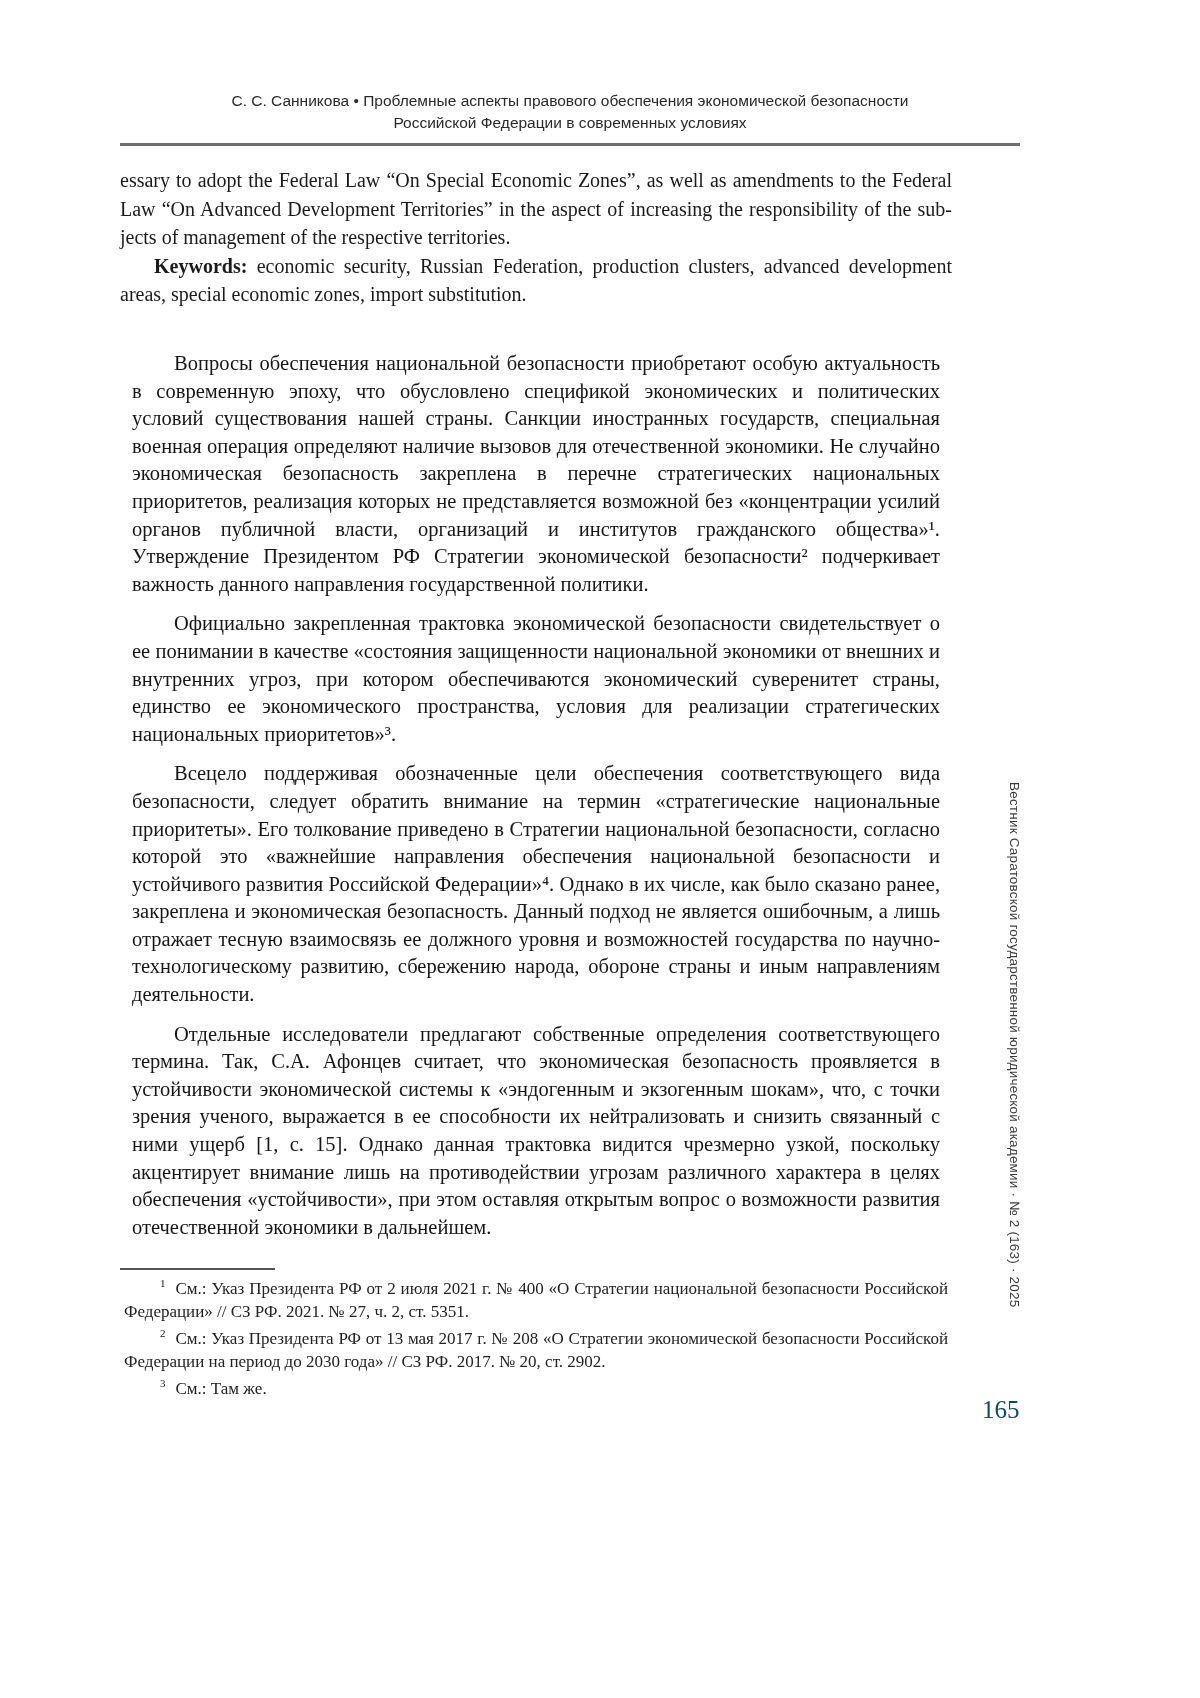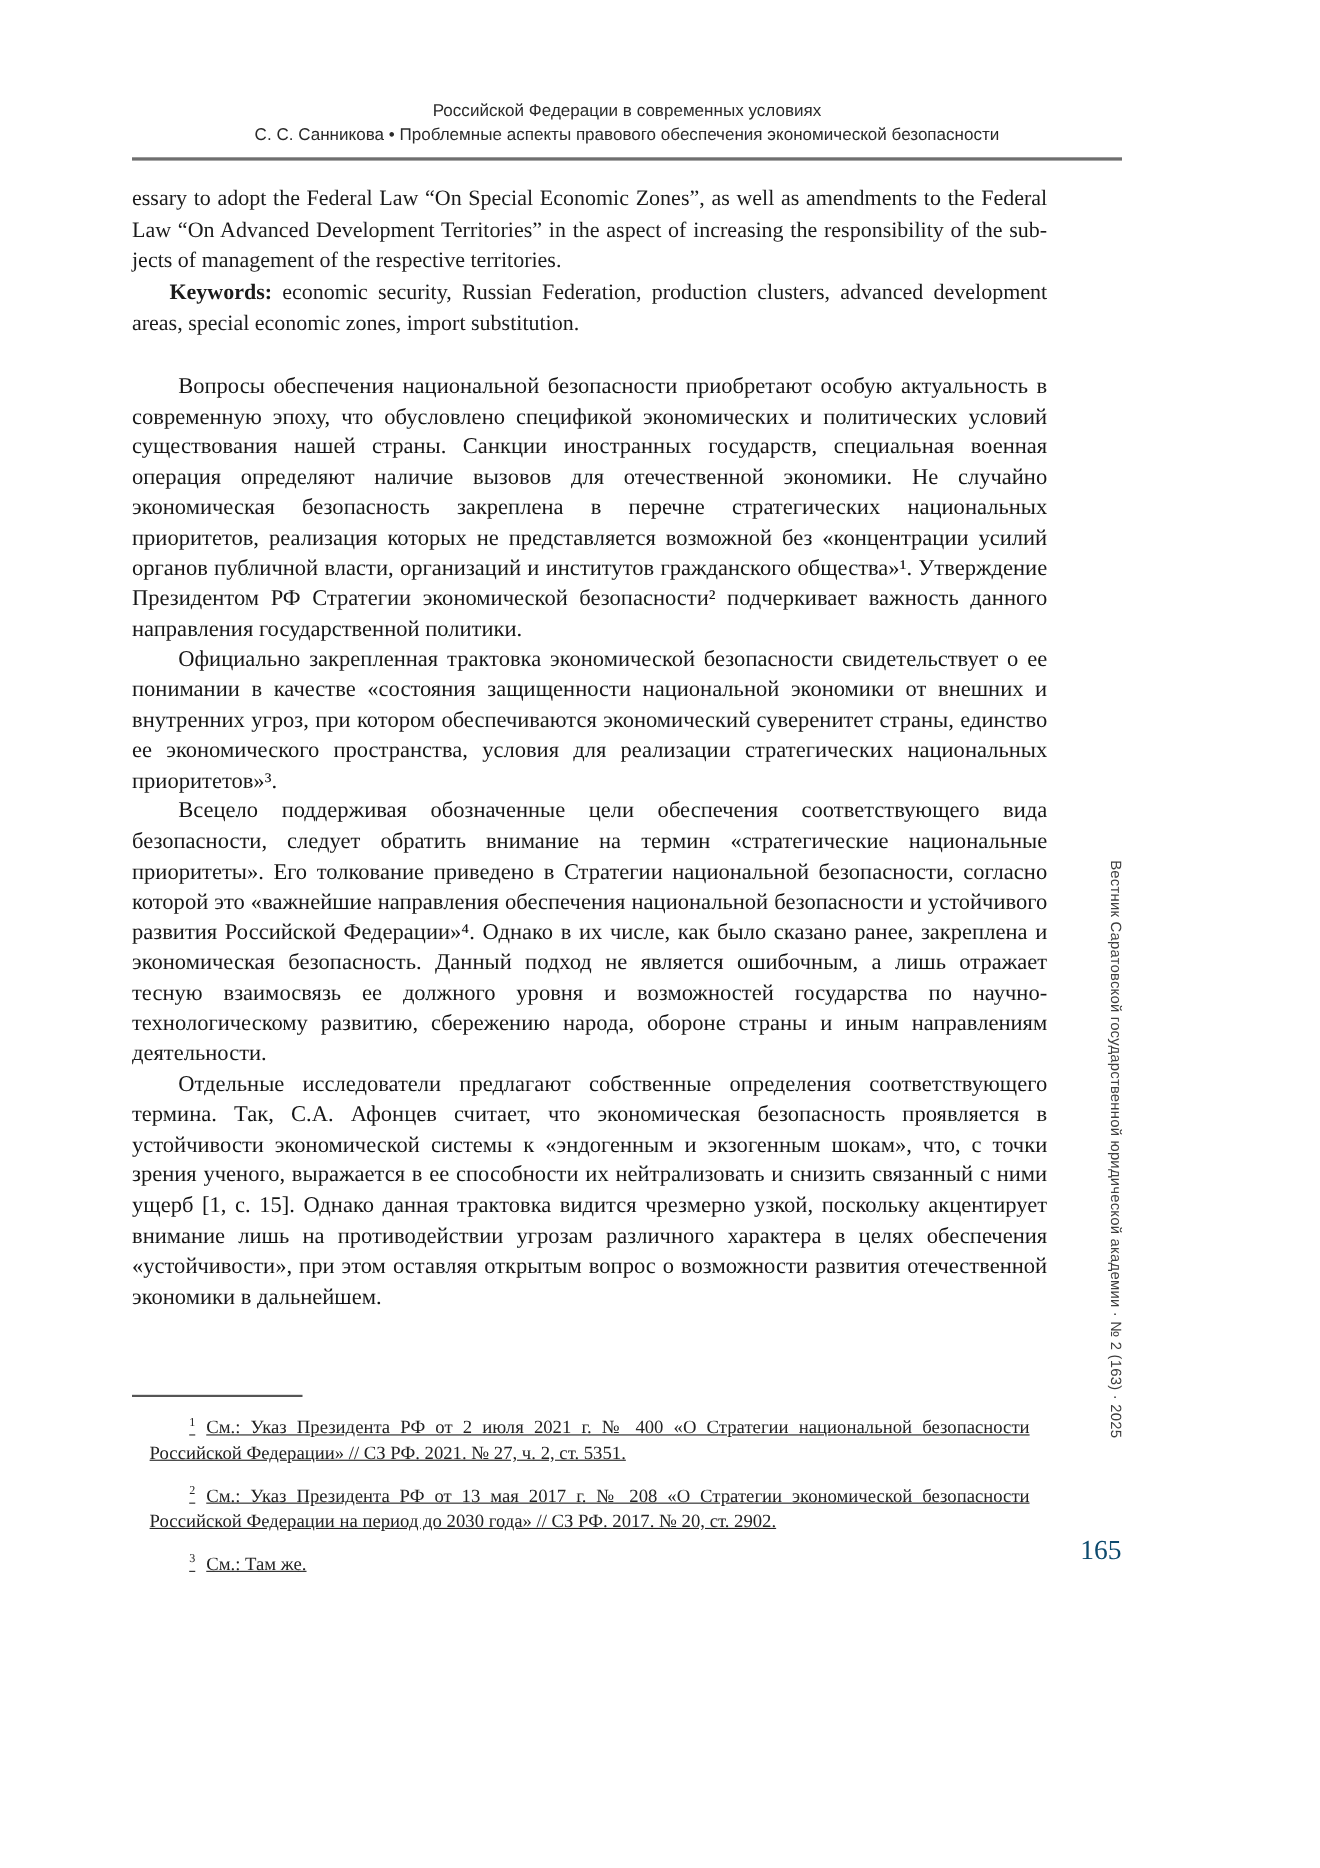--- a/index.html
+++ b/index.html
@@ -52,40 +52,40 @@
     position: absolute;
     left: 120px;
     top: 338px;
     width: 832px;
     font-size: 20.5px;
     line-height: 27.6px;
     text-align: justify;
     color: #161616;
     -webkit-hyphens: manual; hyphens: manual;
   }
-  .body-text .para { margin: 0; text-indent: 42px; }
+  .body-text .para { margin: 12px; text-indent: 42px; }
 
   
   .footnotes {
     position: absolute;
     left: 120px;
     top: 1268px;
     width: 832px;
     font-size: 17px;
     line-height: 23px;
     text-align: justify;
     color: #222222;
   }
   .fn-rule {
     width: 155px;
     height: 2px;
     background: #555555;
     margin-bottom: 7px;
   }
-  .footnote { margin: 16px; text-indent: 36px; text-decoration: underline; }
+  .footnote { margin: 4px; text-indent: 36px; }
   .footnote sup {
     font-size: 11px;
     line-height: 0;
     margin-right: 10px;
   }
 
   
   .sidebar-title {
     position: absolute;
     left: 1022px;
@@ -108,22 +108,22 @@
     font-size: 25px;
     color: #0c4a6e;
   }
 </style>
 </head>
 <body>
 
 <div class="page">
 
   <header class="running-head">
+    <div class="rh-line">С. С. Санникова  •  Проблемные аспекты правового обеспечения экономической безопасности</div>
     <div class="rh-line">Российской Федерации в современных условиях</div>
-    <div class="rh-line">С. С. Санникова  •  Проблемные аспекты правового обеспечения экономической безопасности</div>
     <div class="rh-rule"></div>
   </header>
 
   <section class="abstract">
     <p class="abstract-cont">essary to adopt the Federal Law “On Special Economic Zones”, as well as amendments to the Federal Law “On Advanced Development Territories” in the aspect of increasing the responsibility of the sub­jects of management of the respective territories.</p>
     <p class="abstract-keywords">
       <span class="kw-label">Keywords:</span><span> economic security, Russian Federation, production clusters, advanced development areas, special economic zones, import substitution.</span>
     </p>
   </section>
 

